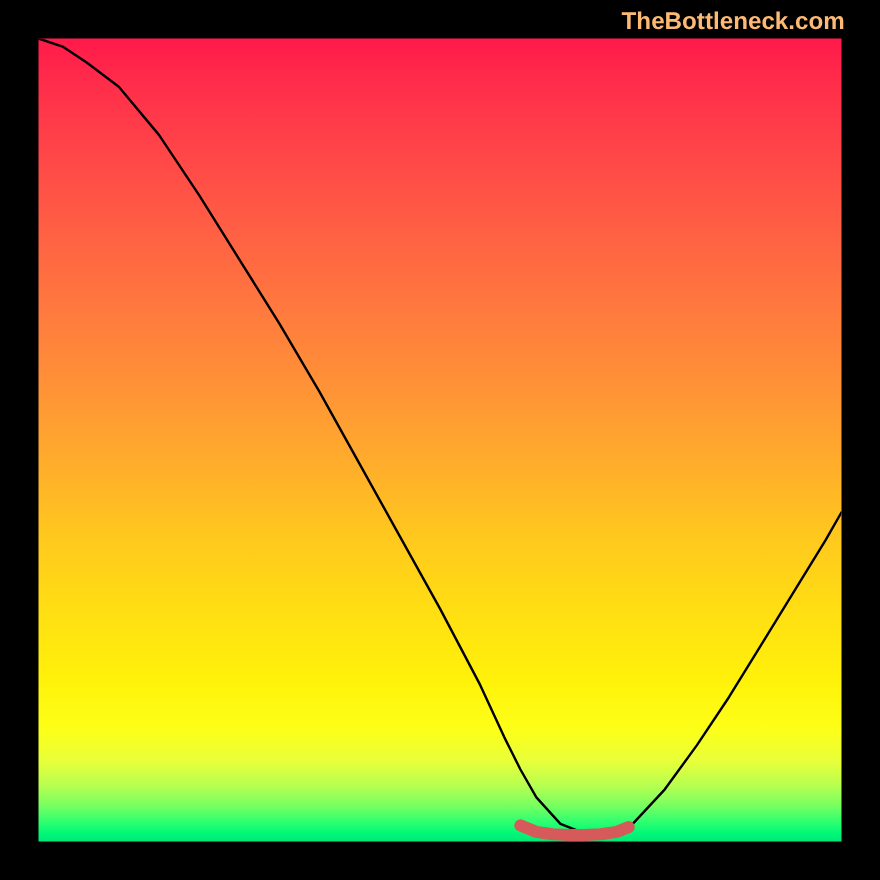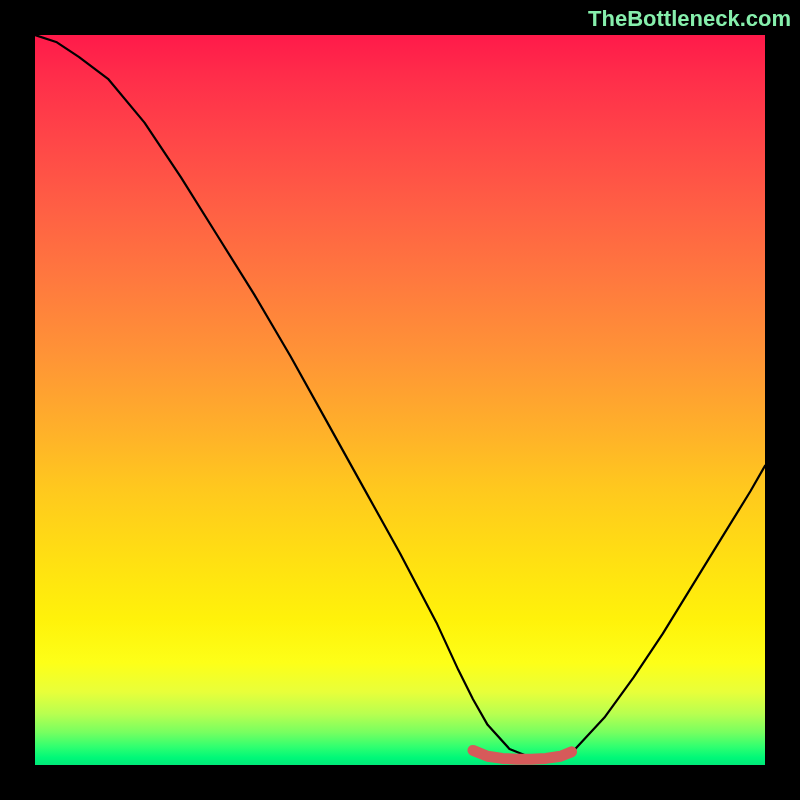--- a/index.html
+++ b/index.html
@@ -7,22 +7,22 @@
     width: 800px;
     height: 800px;
     background: #000;
     position: relative;
     font-family: Arial, sans-serif;
     overflow: hidden;
   }
   .watermark {
     position: absolute;
     top: 6px;
-    right: 9px;
-    color: #86efac;
+    right: 32px;
+    color: #fdba74;
     font-size: 22px;
     font-weight: bold;
     z-index: 10;
   }
   .plot-area {
     position: absolute;
     left: 35px;
     top: 35px;
     width: 730px;
     height: 730px;

